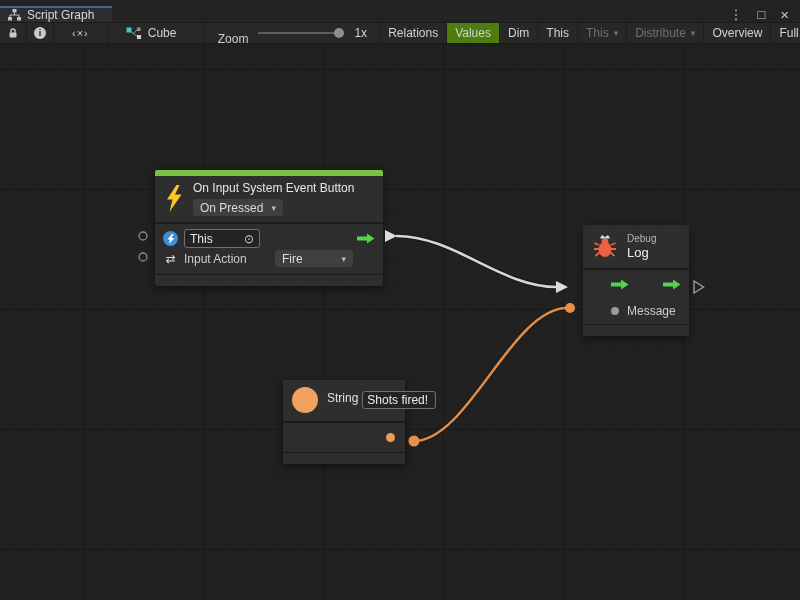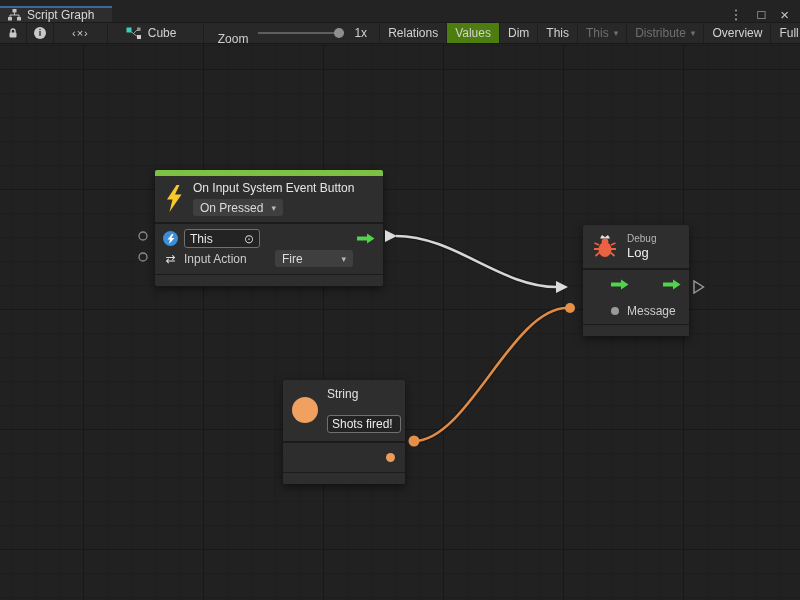--- a/index.html
+++ b/index.html
@@ -70,21 +70,21 @@
   .dbg-cat { font-size:10px; color:#b5b5b5; }
   .dbg-title { font-size:13px; color:#ececec; margin-top:1px; }
   .dbg-flow-row { display:flex; align-items:center; justify-content:space-between; padding:0 8px; height:30px; }
   .dbg-msg-row { display:flex; align-items:center; gap:8px; padding:0 8px; height:22px; }
   .gray-dot { width:8px; height:8px; border-radius:50%; background:#9a9a9a; flex:0 0 auto; }
 
   
   .string-node { left:283px; top:336px; width:122px; }
   .str-header { display:flex; align-items:center; gap:9px; padding:7px 8px 8px 9px; }
   .str-circle { width:26px; height:26px; border-radius:50%; background:#f0a160; flex:0 0 auto; }
-  .str-col { display:flex; flex-direction:column; gap:14px; }
+  .str-col { display:flex; flex-direction:row; gap:4px; }
   .str-title { font-size:12px; color:#e2e2e2; }
   .str-input { width:74px; height:18px; background:#232323; border:1px solid #707070; border-radius:3px; color:#ececec; font-size:12px; padding:0 4px; font-family:"Liberation Sans", sans-serif; outline:none; }
   .str-row { display:flex; align-items:center; height:29px; padding:0 10px; }
   .orange-dot { width:9px; height:9px; border-radius:50%; background:#ec9b59; margin-left:auto; }
 </style>
 </head>
 <body>
 
 <div class="window">
 

